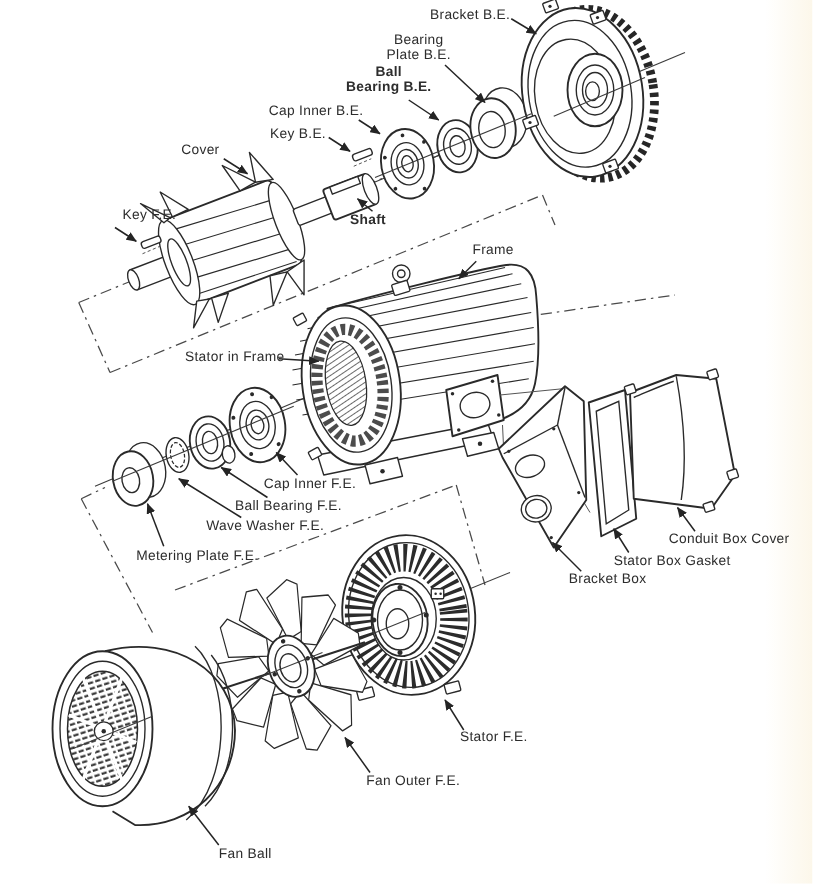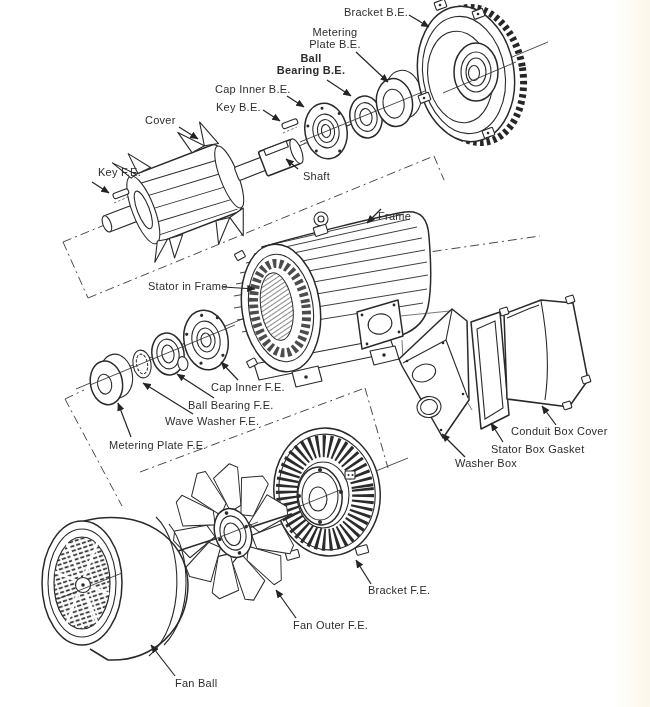--- a/index.html
+++ b/index.html
@@ -337,35 +337,35 @@
     <line class="ld" marker-end="url(#ah)" x1="556" y1="425" x2="542" y2="406"></line>
     <line class="ld" marker-end="url(#ah)" x1="503" y1="442" x2="491" y2="423"></line>
     <line class="ld" marker-end="url(#ah)" x1="465" y1="457" x2="442" y2="434"></line>
     <line class="ld" marker-end="url(#ah)" x1="371" y1="584" x2="356" y2="560"></line>
     <line class="ld" marker-end="url(#ah)" x1="296" y1="618" x2="276" y2="590"></line>
     <line class="ld" marker-end="url(#ah)" x1="175" y1="676" x2="151" y2="645"></line>
   </g>
 </svg>
 
 <div class="lbl" style="left:344px;top:6px;">Bracket B.E.</div>
-<div class="lbl c" style="left:300px;top:26px;width:70px;">Metering
+<div class="lbl c" style="left:300px;top:26px;width:70px;">Bearing
 Plate B.E.</div>
 <div class="lbl c" style="left:276px;top:52px;width:70px;font-weight:bold;">Ball
 Bearing B.E.</div>
 <div class="lbl" style="left:215px;top:83px;">Cap Inner B.E.</div>
 <div class="lbl" style="left:216px;top:101px;">Key B.E.</div>
 <div class="lbl" style="left:145px;top:114px;">Cover</div>
-<div class="lbl" style="left:303px;top:170px;">Shaft</div>
+<div class="lbl" style="left:280px;top:170px;font-weight:bold;">Shaft</div>
 <div class="lbl" style="left:59px;top:166px;padding-left:39px;">Key F.E.</div>
-<div class="lbl" style="left:378px;top:210px;">Frame</div>
+<div class="lbl" style="left:378px;top:194px;">Frame</div>
 <div class="lbl" style="left:148px;top:280px;">Stator in Frame</div>
 <div class="lbl" style="left:211px;top:381px;">Cap Inner F.E.</div>
 <div class="lbl" style="left:188px;top:399px;">Ball Bearing F.E.</div>
 <div class="lbl" style="left:165px;top:415px;">Wave Washer F.E.</div>
 <div class="lbl" style="left:96px;top:439px;padding-left:13px;">Metering Plate F.E.</div>
-<div class="lbl" style="left:511px;top:425px;">Conduit Box Cover</div>
+<div class="lbl" style="left:535px;top:425px;">Conduit Box Cover</div>
 <div class="lbl" style="left:491px;top:443px;">Stator Box Gasket</div>
-<div class="lbl" style="left:455px;top:457px;">Washer Box</div>
-<div class="lbl" style="left:368px;top:584px;">Bracket F.E.</div>
+<div class="lbl" style="left:455px;top:457px;">Bracket Box</div>
+<div class="lbl" style="left:368px;top:584px;">Stator F.E.</div>
 <div class="lbl" style="left:293px;top:619px;">Fan Outer F.E.</div>
 <div class="lbl" style="left:175px;top:677px;">Fan Ball</div>
 
 </div>
 
 </body></html>

